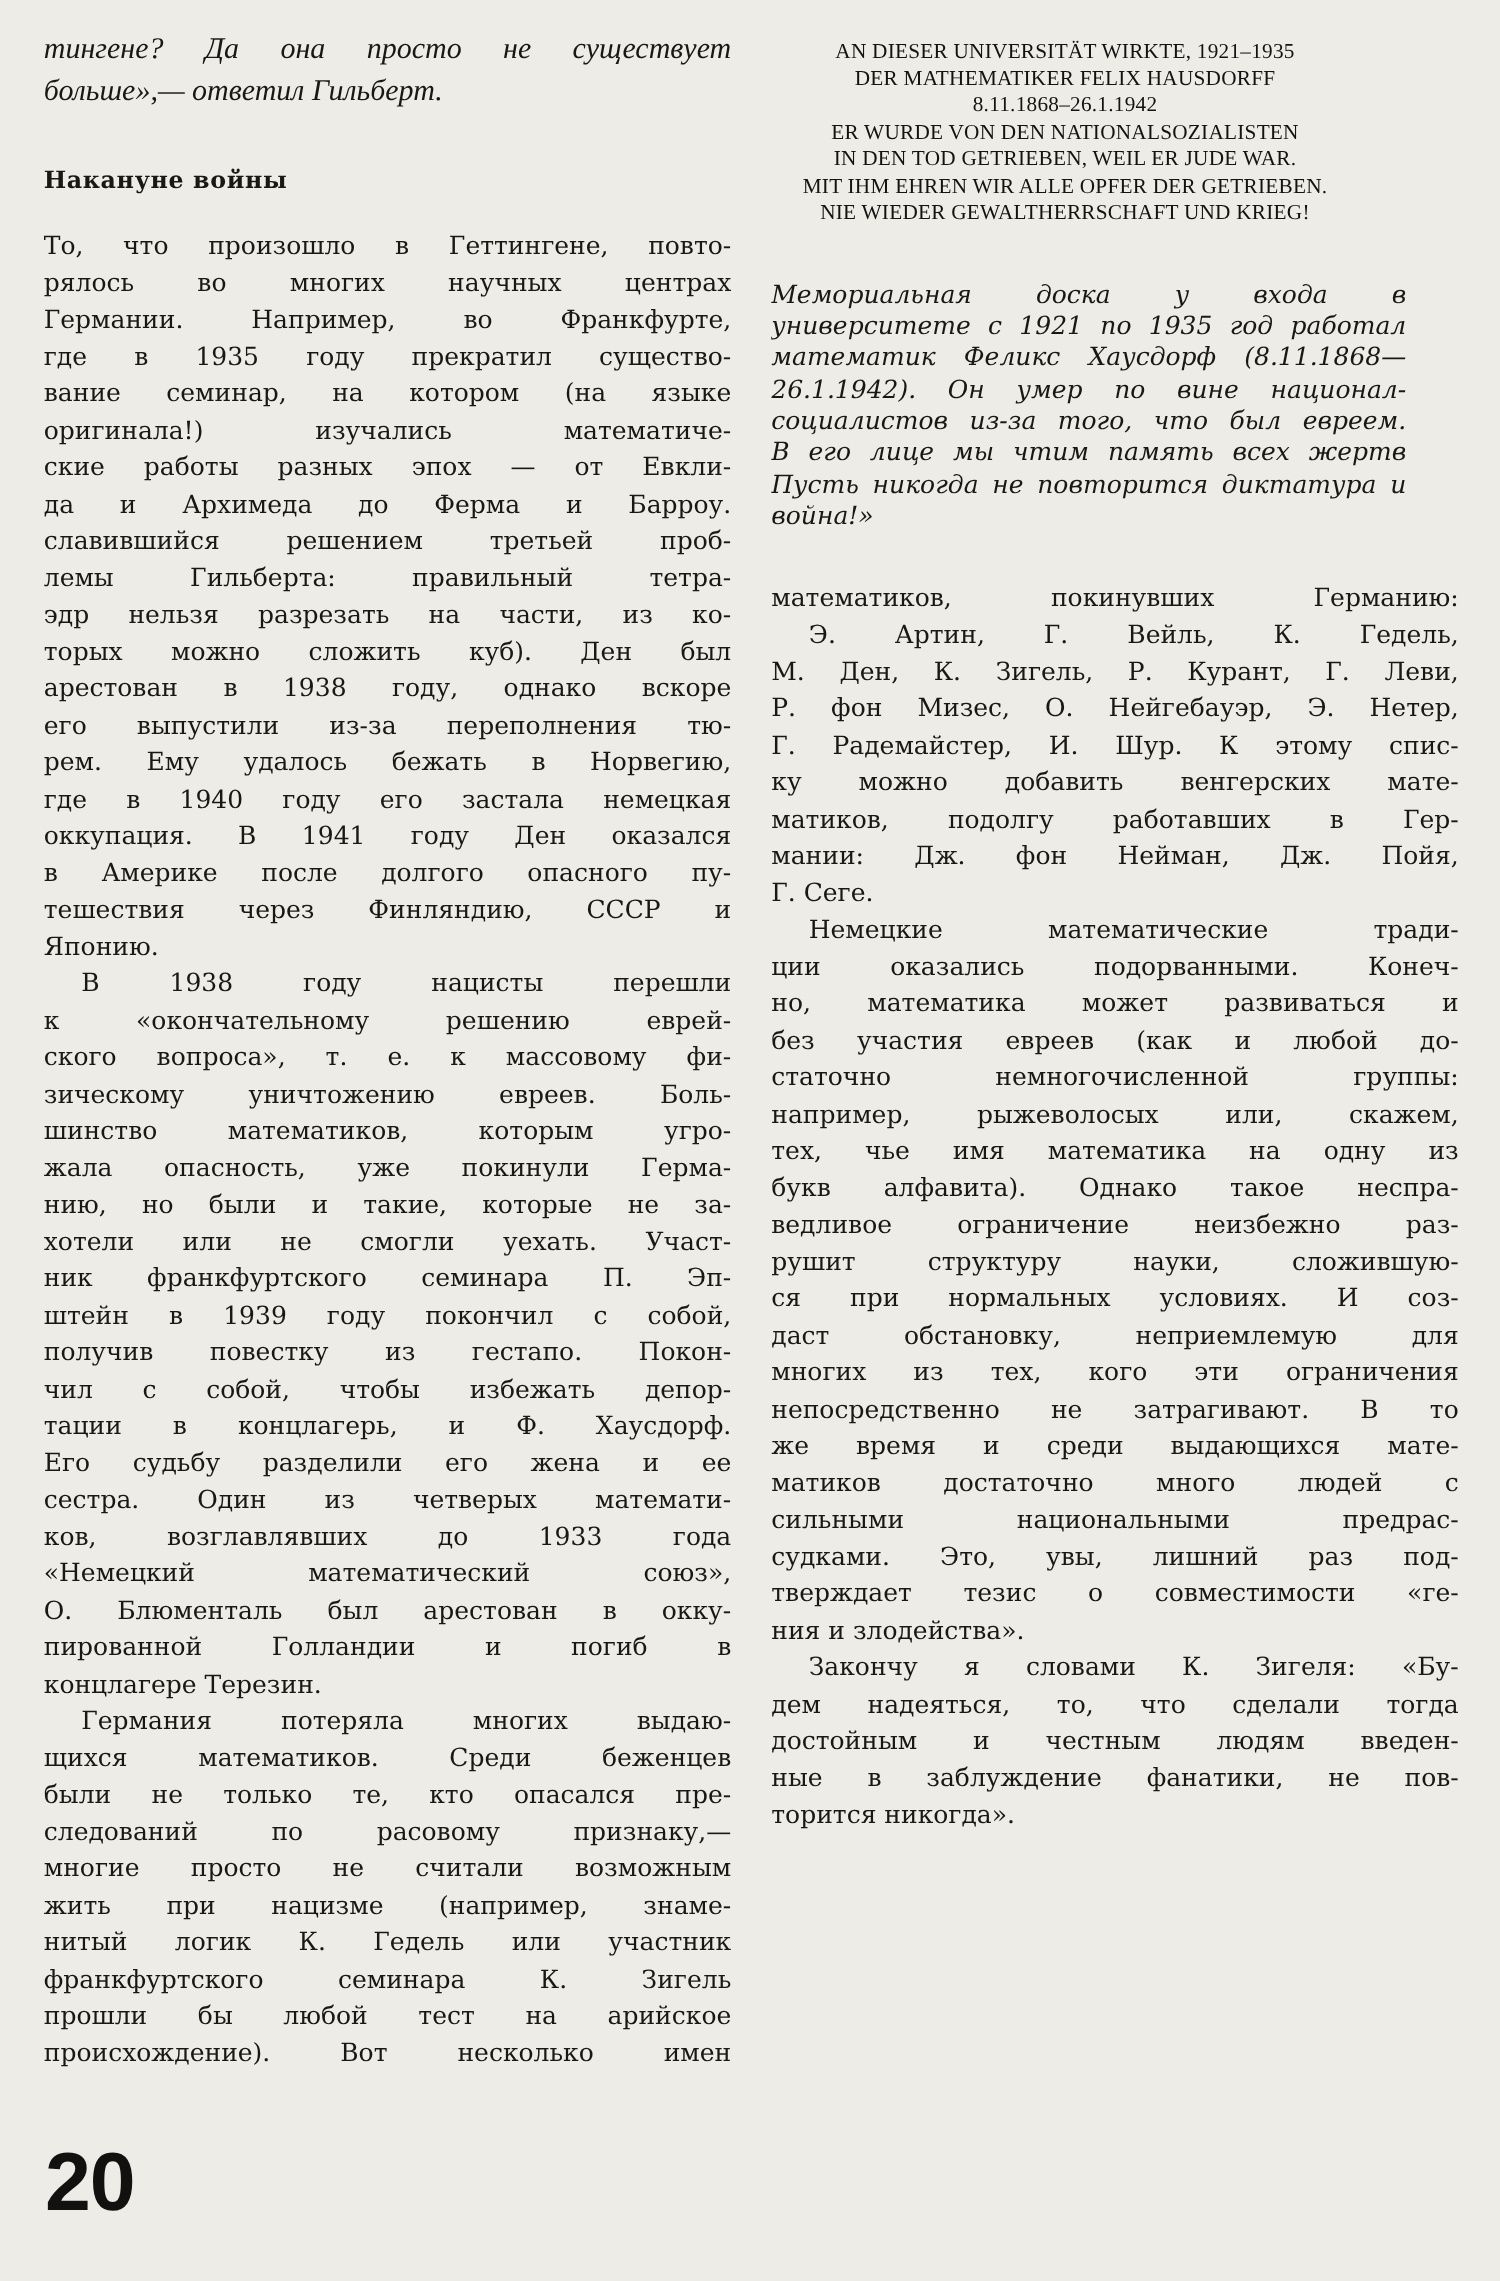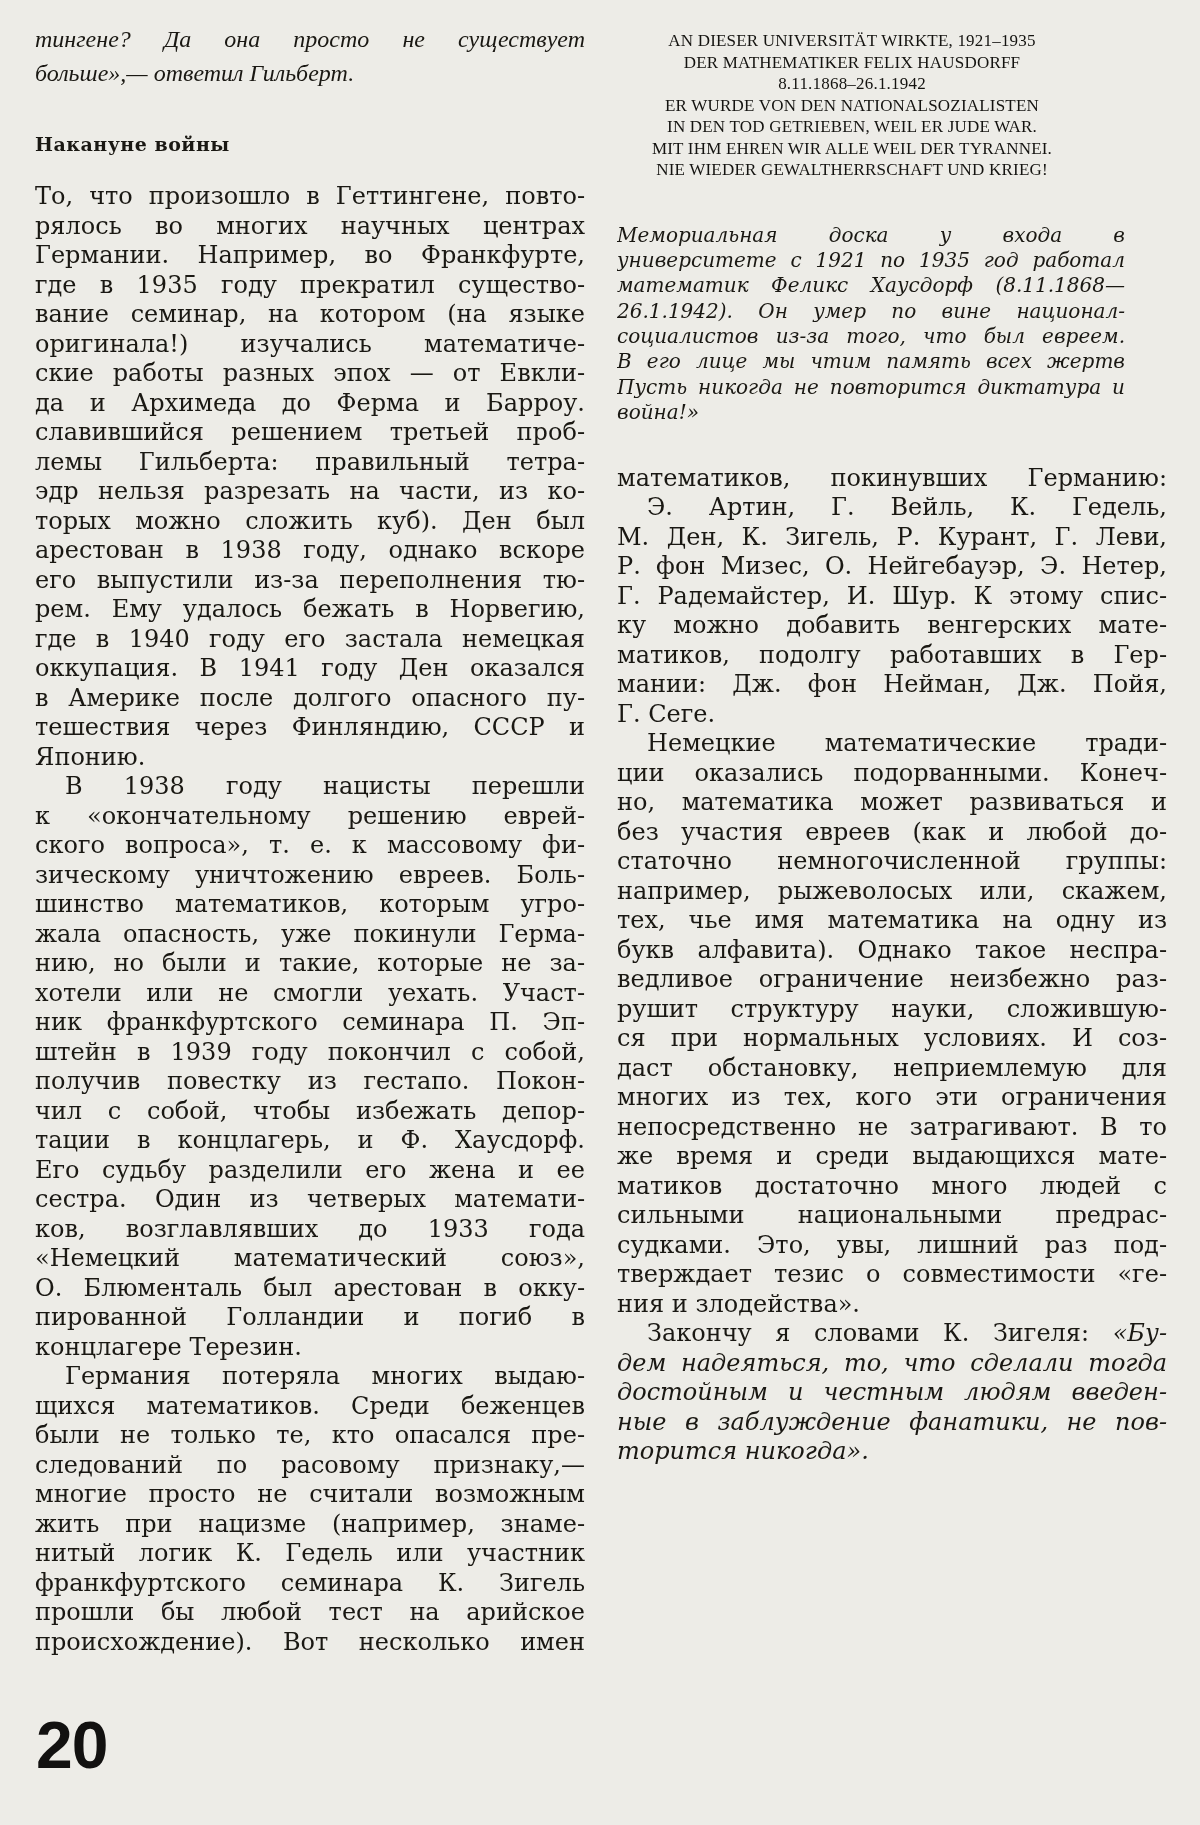--- a/index.html
+++ b/index.html
@@ -13,31 +13,31 @@
   #left-col{left:35px;top:22px;width:550px;}
   #right-col{left:617px;top:30px;width:550px;}
 
   
   .line{height:29.5px;line-height:29.5px;overflow:hidden;text-align:justify;}
   .line::after{content:"";display:inline-block;width:100%;height:0;vertical-align:top;}
   .line.last{text-align:left;}
   .line.last::after{content:none;}
   .para{margin:0;}
   .para.indent .line:first-child{text-indent:30px;}
-  .it{font-style:italic;margin-top:20px;}
+  .it{margin-top:20px;}
 
   .intro{font-size:24px;}
   .intro .line{height:34px;line-height:34px;font-style:italic;font-family:Liberation Serif, serif;}
 
   .heading{
     font-weight:bold;font-size:19px;height:32px;line-height:32px;
     margin-top:38px;margin-bottom:22px;letter-spacing:0.5px;
   }
 
-  .body-text{font-size:24px;}
+  .body-text{font-size:20px;}
 
   .plaque{
     width:470px;text-align:center;
     font-family:"Liberation Serif",serif;
     font-size:17px;letter-spacing:0.2px;color:#141310;
   }
   .plaque .cline{height:21.5px;line-height:21.5px;white-space:nowrap;}
 
   .caption{
     margin-top:42px;width:508px;
@@ -125,21 +125,21 @@
     </div>
 </div>
 
 <div class="col" id="right-col">
   <div class="plaque">
       <div class="cline">AN DIESER UNIVERSITÄT WIRKTE, 1921–1935</div>
       <div class="cline">DER MATHEMATIKER FELIX HAUSDORFF</div>
       <div class="cline">8.11.1868–26.1.1942</div>
       <div class="cline">ER WURDE VON DEN NATIONALSOZIALISTEN</div>
       <div class="cline">IN DEN TOD GETRIEBEN, WEIL ER JUDE WAR.</div>
-      <div class="cline">MIT IHM EHREN WIR ALLE WEIL DER TYRANNEI.</div>
+      <div class="cline">MIT IHM EHREN WIR ALLE OPFER DER GETRIEBEN.</div>
       <div class="cline">NIE WIEDER GEWALTHERRSCHAFT UND KRIEG!</div>
     </div>
   <div class="caption">
       <div class="para">
         <div class="line"><span>Мемориальная доска у входа в Математический</span></div>
         <div class="line"><span>университете с 1921 по 1935 год работал</span></div>
         <div class="line"><span>математик Феликс Хаусдорф (8.11.1868—</span></div>
         <div class="line"><span>26.1.1942). Он умер по вине национал-</span></div>
         <div class="line"><span>социалистов из-за того, что был евреем.</span></div>
         <div class="line"><span>В его лице мы чтим память всех жертв тирании.</span></div>

